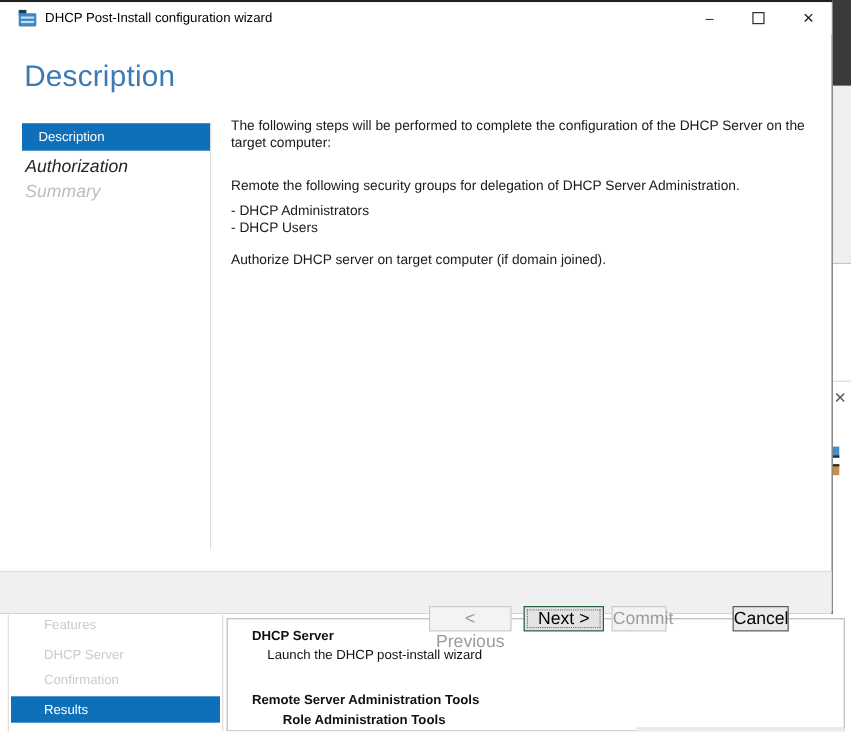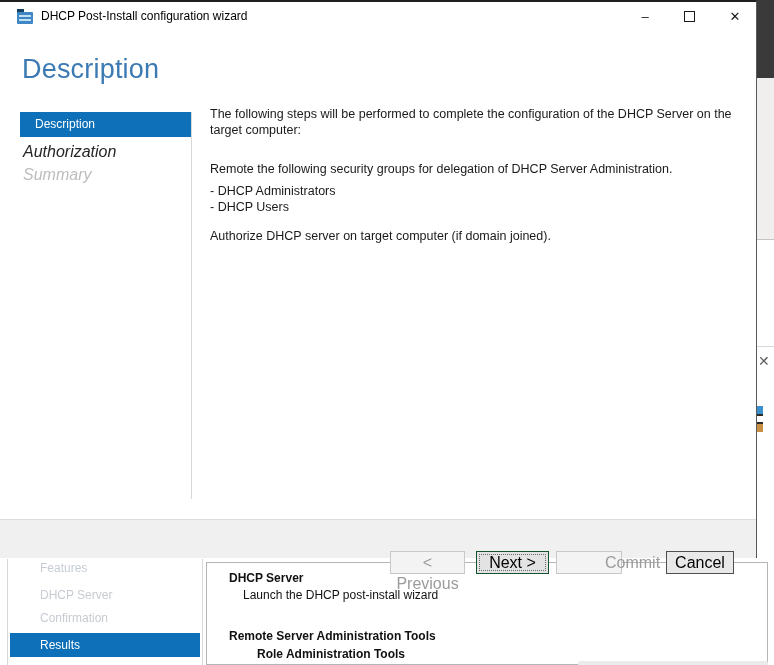--- a/index.html
+++ b/index.html
@@ -58,22 +58,22 @@
   .bt-b2{margin-top:0px !important;}
   .bt-p3{margin-top:13px !important;}
 
   .footer{position:absolute;left:0;top:517px;width:100%;height:39px;background:#f0f0f0;border-top:1px solid #dcdcdc;box-sizing:border-box;}
   .btn{position:absolute;top:528px;height:23px;font-size:16px;text-align:center;line-height:21px;box-sizing:border-box;cursor:default;margin-top:21px;}
   .btn-disabled{background:#f3f3f3;border:1px solid #c8c8c8;color:#9b9b9b;}
   .btn-default{background:#e3e3e3;border:1px solid #14532d;color:#000;outline:1px dotted #6a6a6a;outline-offset:-4px;}
   .btn-normal{background:#e9e9e9;border:1px solid #4f4f4f;color:#000;}
   .btn-previous{left:390px;width:75px;}
   .btn-next{left:476px;width:73px;}
-  .btn-commit{left:556px;width:66px;padding-left:48px;}
-  .btn-cancel{left:666px;width:68px;}
+  .btn-commit{left:556px;width:50px;}
+  .btn-cancel{left:666px;width:51px;}
 </style>
 </head>
 <body>
 
 <div class="stage">
 
   <div class="bg-right-dark"></div>
   <div class="bg-right-light"></div>
   <div class="bg-right-white"></div>
   <div class="bg-right-line2"></div>

